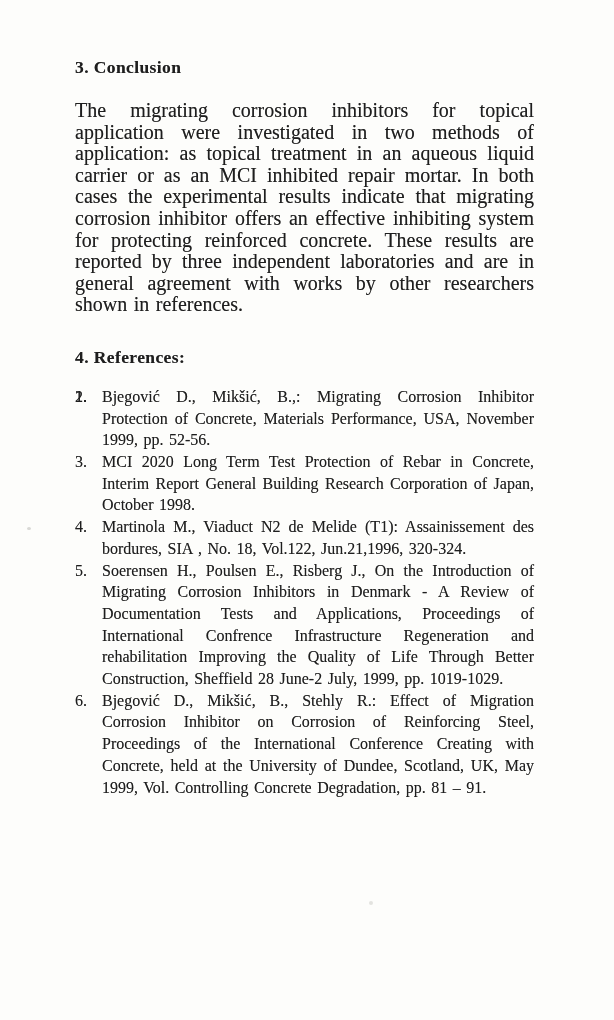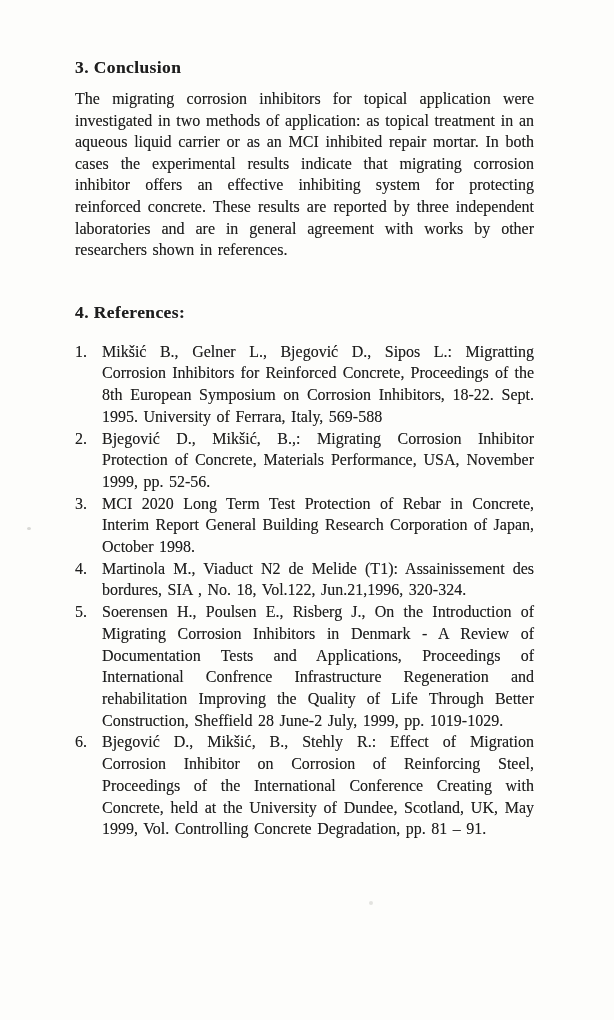--- a/index.html
+++ b/index.html
@@ -21,28 +21,28 @@
     text-shadow: 0 0 0.4px rgba(20,20,20,0.45);
   }
   .section-heading {
     font-size: 17.5px;
     font-weight: bold;
     letter-spacing: 0.4px;
     margin: 0;
     line-height: 22px;
   }
   .body-paragraph {
-    margin: 10px 0 0 0;
-    font-size: 16px;
+    margin: 22px 0 0 0;
+    font-size: 20px;
     line-height: 21.6px;
     text-align: justify;
     word-spacing: 1.5px;
   }
   .references-heading {
-    margin-top: 40px;
+    margin-top: 30px;
   }
   .references-list {
     list-style: none;
     margin: 18px 0 0 0;
     padding: 0;
   }
   .reference-item {
     position: relative;
     padding-left: 27px;
     font-size: 16px;
@@ -72,21 +72,20 @@
 
   <h2 class="section-heading">3. Conclusion</h2>
 
   <p class="body-paragraph">The migrating corrosion inhibitors for topical application were investigated in two methods of application: as topical treatment in an aqueous liquid carrier or as an MCI inhibited repair mortar. In both cases the experimental results indicate that migrating corrosion inhibitor offers an effective inhibiting system for protecting reinforced concrete. These results are reported by three independent laboratories and are in general agreement with works by other researchers shown in references.</p>
 
   <h2 class="section-heading references-heading">4. References:</h2>
 
   <ol class="references-list">
     <li class="reference-item">
       <span class="reference-number">1.</span>
-      <span>Mikšić B., Gelner L., Bjegović D., Sipos L.: Migratting Corrosion Inhibitors for Reinforced Concrete, Proceedings of the 8th European Symposium on Corrosion Inhibitors, 18-22. Sept. 1995. University of Ferrara, Italy, 569-588</span>
     </li>
     <li class="reference-item">
       <span class="reference-number">2.</span>
       <span>Bjegović D., Mikšić, B.,: Migrating Corrosion Inhibitor Protection of Concrete, Materials Performance, USA, November 1999, pp. 52-56.</span>
     </li>
     <li class="reference-item">
       <span class="reference-number">3.</span>
       <span>MCI 2020 Long Term Test Protection of Rebar in Concrete, Interim Report General Building Research Corporation of Japan, October 1998.</span>
     </li>
     <li class="reference-item">

